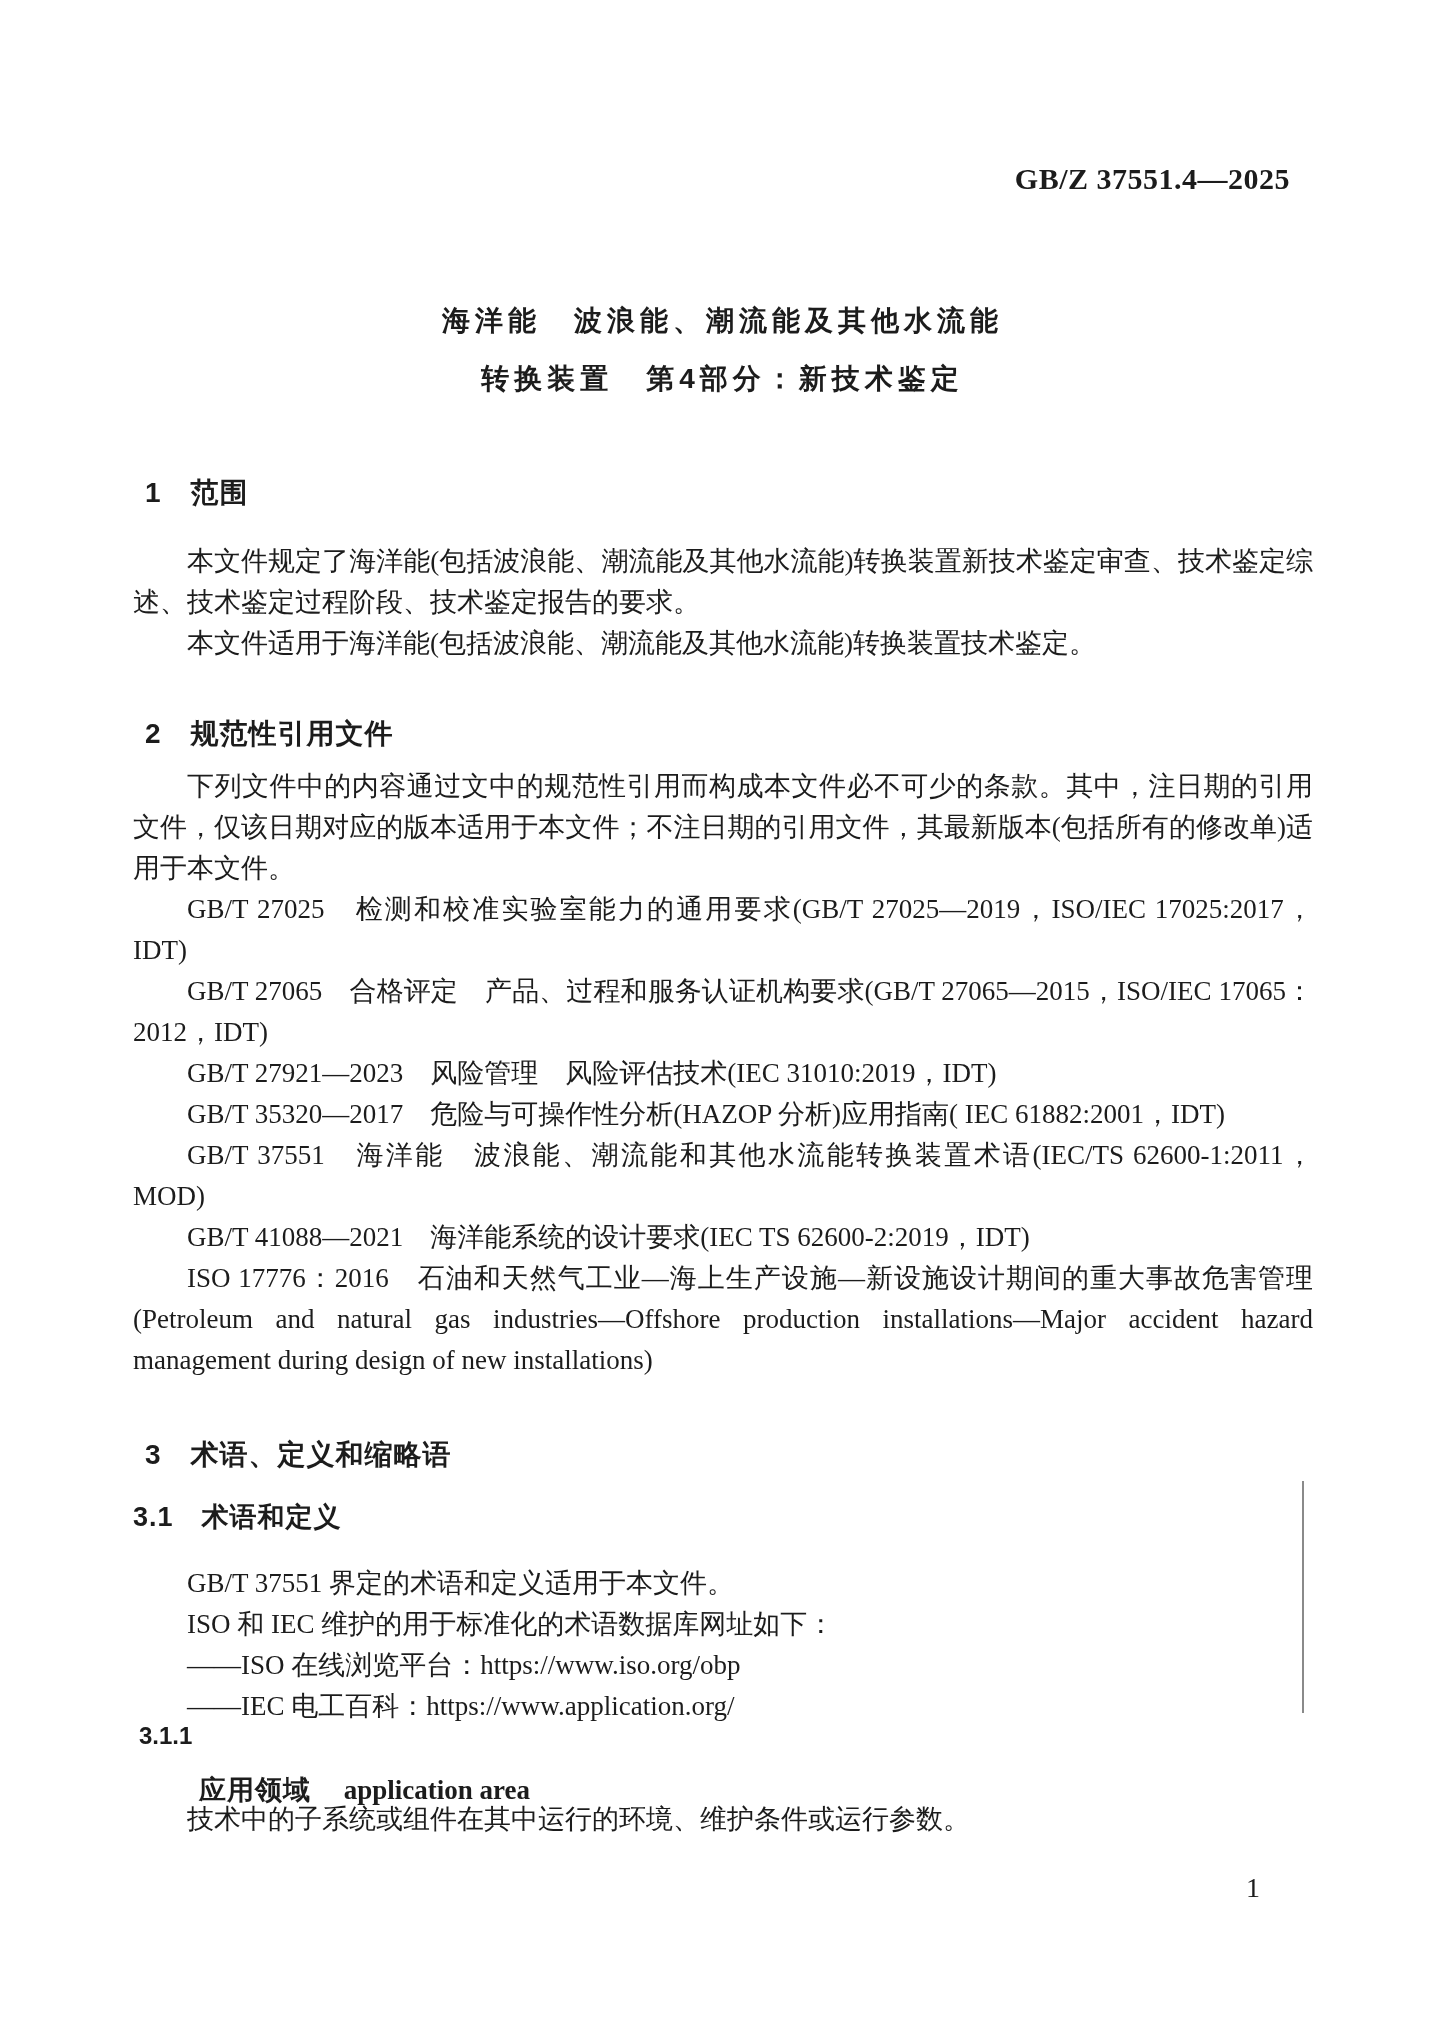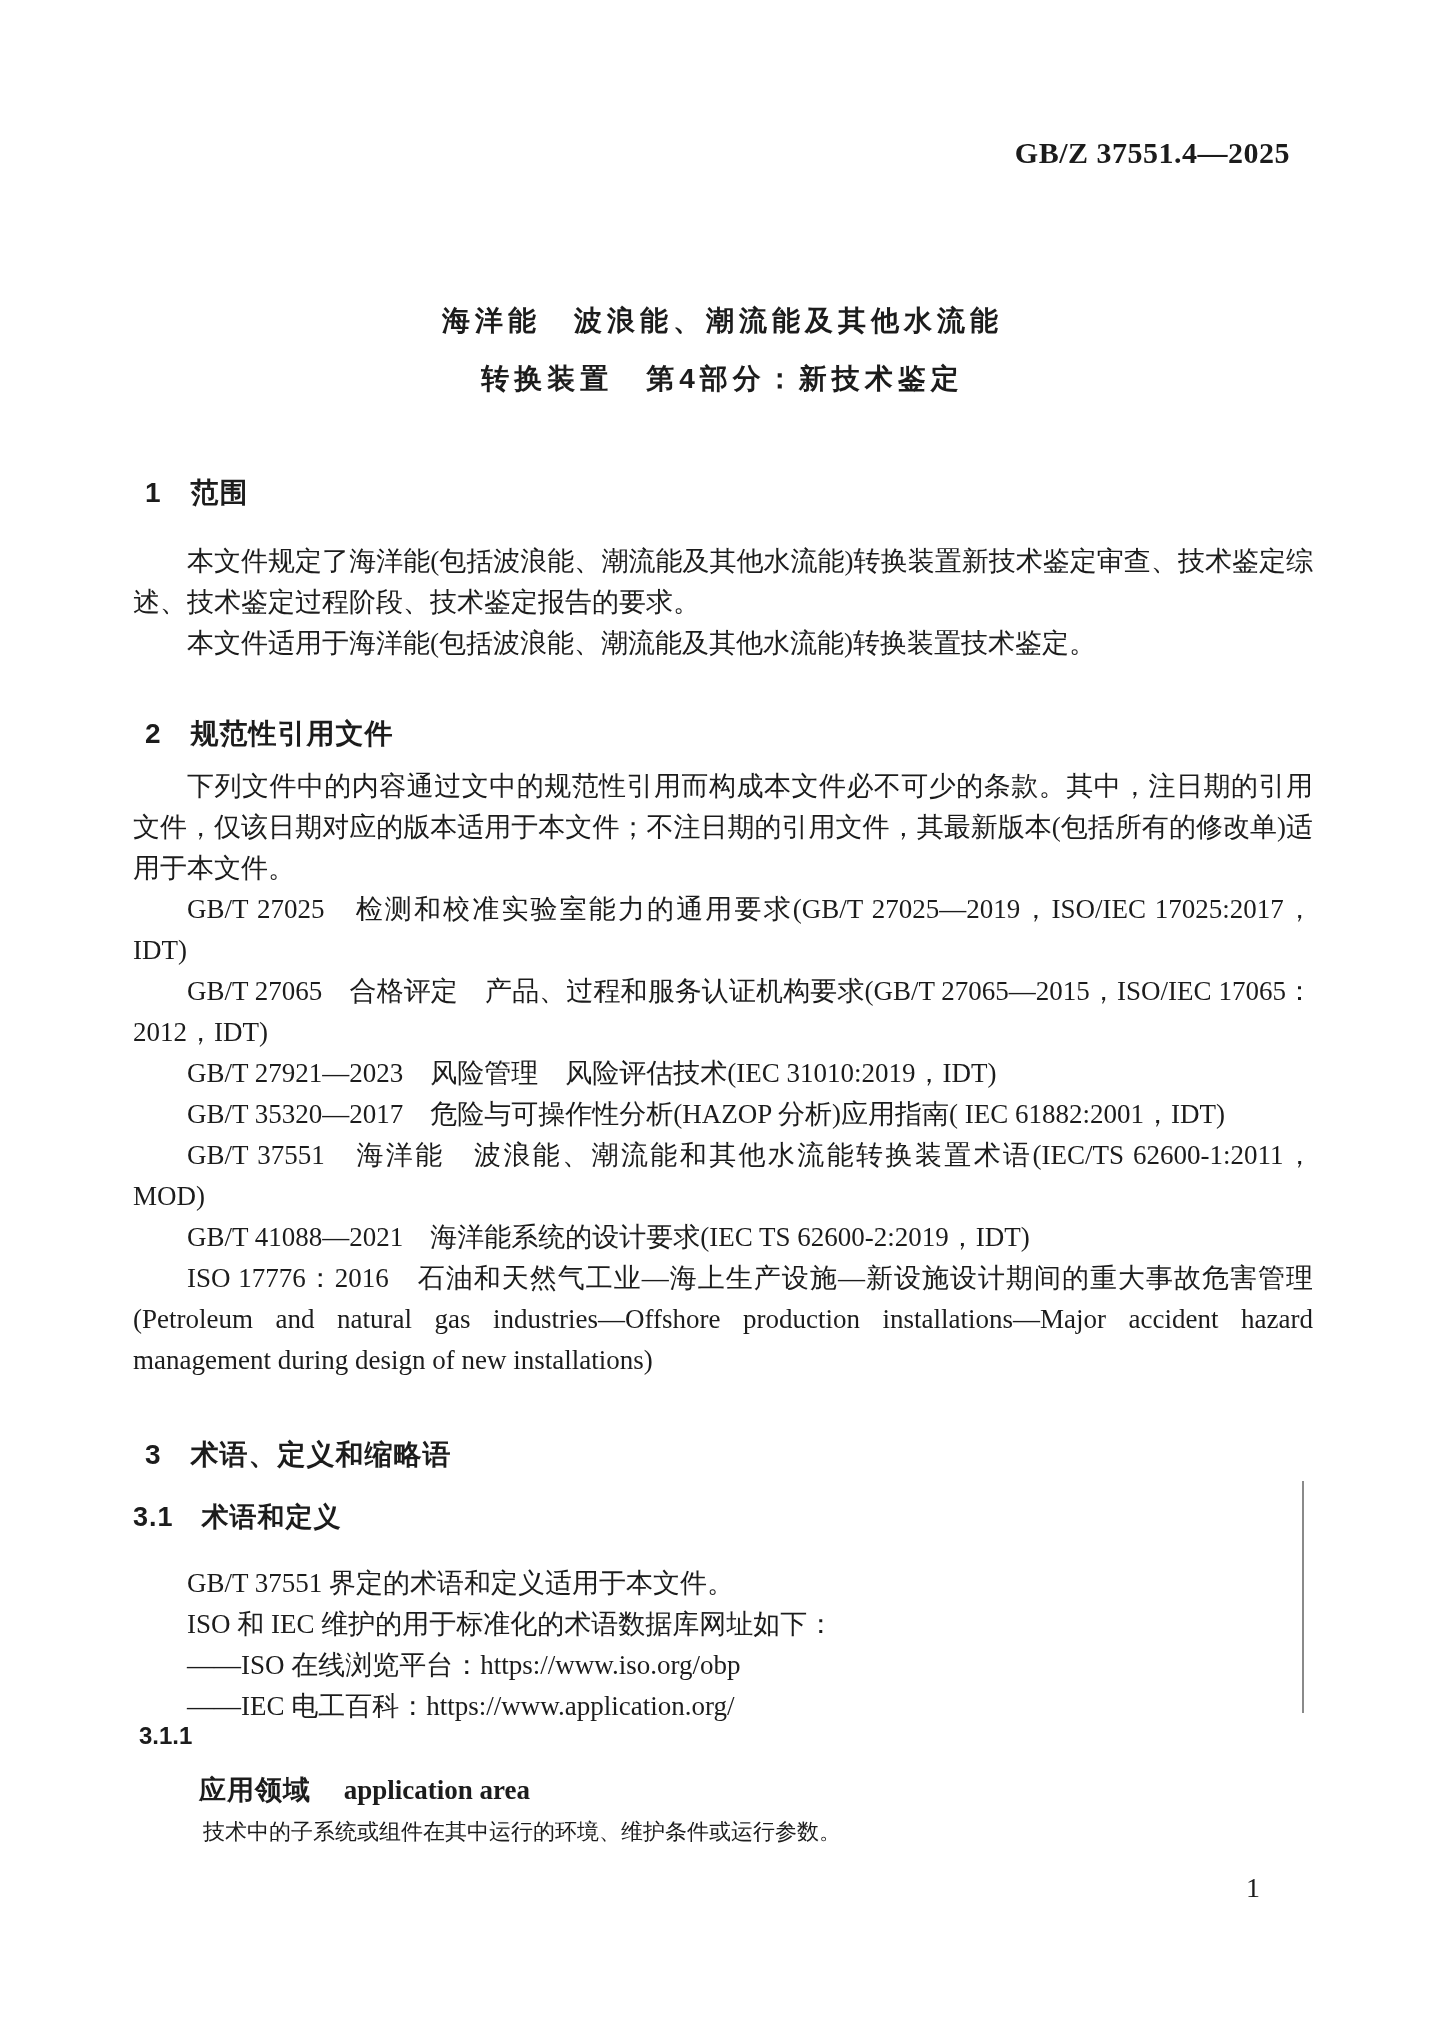--- a/index.html
+++ b/index.html
@@ -6,21 +6,21 @@
   .page {
     position:relative;
     width:1445px; height:2044px;
     margin:0 auto;
     background:#ffffff;
     color:#1c1c1c;
     font-family:"Liberation Serif","DejaVu Serif",serif;
     overflow:hidden;
   }
   .header-code {
-    position:absolute; top:136px; right:155px;
+    position:absolute; top:162px; right:155px;
     font-family:"Liberation Serif","DejaVu Serif",serif;
     font-weight:700; font-size:30px; letter-spacing:0.5px;
   }
   .doc-title {
     position:absolute; top:292px; left:0; right:0;
     text-align:center;
     font-family:"Liberation Sans","DejaVu Sans",sans-serif;
     font-weight:700; font-size:28px; line-height:58px;
     letter-spacing:5px;
   }
@@ -50,22 +50,22 @@
     font-family:"Liberation Sans","DejaVu Sans",sans-serif;
     font-weight:700; font-size:24px;
   }
   .term-title {
     position:absolute; left:187px; top:1760px; margin:12px;
     font-size:27px; font-weight:700;
   }
   .term-zh { font-family:"Liberation Sans","DejaVu Sans",sans-serif; letter-spacing:1px; }
   .term-en { font-family:"Liberation Serif","DejaVu Serif",serif; margin-left:26px; }
   .term-def {
-    position:absolute; left:187px; top:1801px; margin:16px;
-    font-size:22px;
+    position:absolute; left:187px; top:1801px; margin:0;
+    font-size:27px;
     font-family:Liberation Mono, monospace;
   }
   .page-number {
     position:absolute; top:1872px; right:185px;
     font-size:28px;
   }
   .change-bar {
     position:absolute; left:1302px; top:1481px;
     width:2px; height:232px; background:#8a8a8a;
   }

